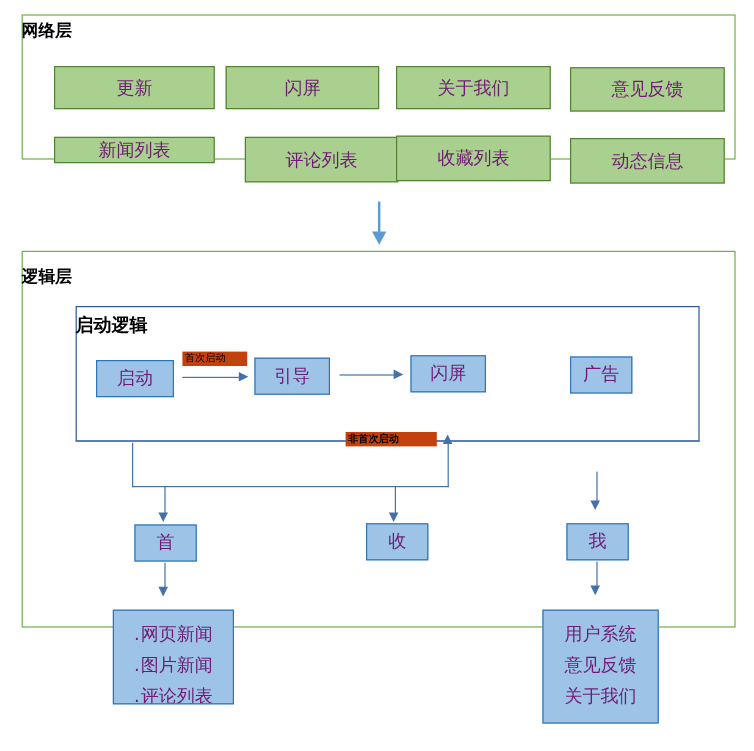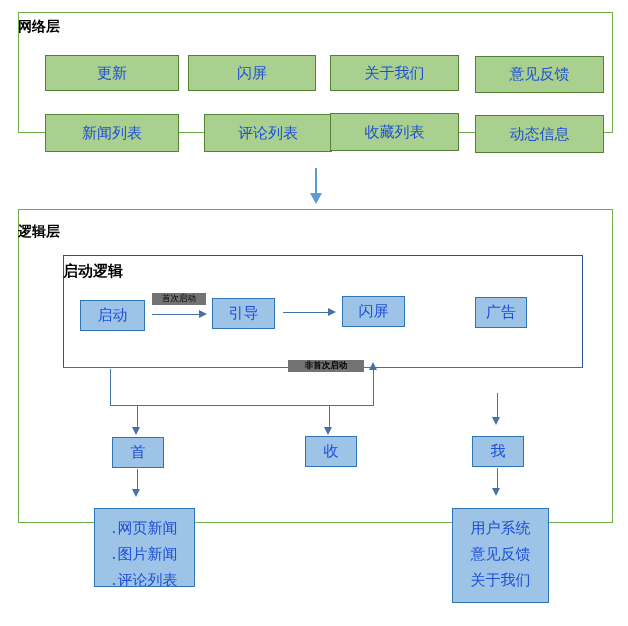--- a/index.html
+++ b/index.html
@@ -44,21 +44,21 @@
   }
 
   
   .node {
     position: absolute;
     box-sizing: border-box;
     display: flex;
     align-items: center;
     justify-content: center;
     font-size: 15px;
-    color: #1d4ed8;
+    color: #701a75;
     white-space: nowrap;
     overflow: hidden;
   }
   .node.green {
     background: #A9D08E;
     border: 1.3px solid #548235;
   }
   .node.blue {
     background: #9DC3E6;
     border: 1.3px solid #2E75B6;
@@ -104,22 +104,22 @@
     border-top: 4.5px solid transparent;
     border-bottom: 4.5px solid transparent;
     border-left: 8px solid #4472A8;
   }
 
   .edge-label {
     position: absolute;
     font-size: 8.5px;
     color: #000000;
     white-space: nowrap;
-    text-align: center;
-    background: #737373;
+    text-align: left;
+    background: #c2410c;
     padding: 0 2px;
   }
 
   .big-arrow-shaft {
     position: absolute;
     width: 2.2px;
     background: #5B9BD5;
   }
   .big-arrow-head {
     position: absolute;
@@ -144,21 +144,21 @@
   <div class="node green" style="left:188px; top:55px; width:128px; height:36px;">
     <span>闪屏</span>
   </div>
   <div class="node green" style="left:330px; top:55px; width:129px; height:36px;">
     <span>关于我们</span>
   </div>
   <div class="node green" style="left:475px; top:56px; width:129px; height:37px;">
     <span>意见反馈</span>
   </div>
 
-  <div class="node green" style="left:45px; top:114px; width:134px; height:38px;">
+  <div class="node green" style="left:45px; top:114px; width:134px; height:22px;">
     <span>新闻列表</span>
   </div>
   <div class="node green" style="left:204px; top:114px; width:128px; height:38px;">
     <span>评论列表</span>
   </div>
   <div class="node green" style="left:330px; top:113px; width:129px; height:38px;">
     <span>收藏列表</span>
   </div>
   <div class="node green" style="left:475px; top:115px; width:129px; height:38px;">
     <span>动态信息</span>

